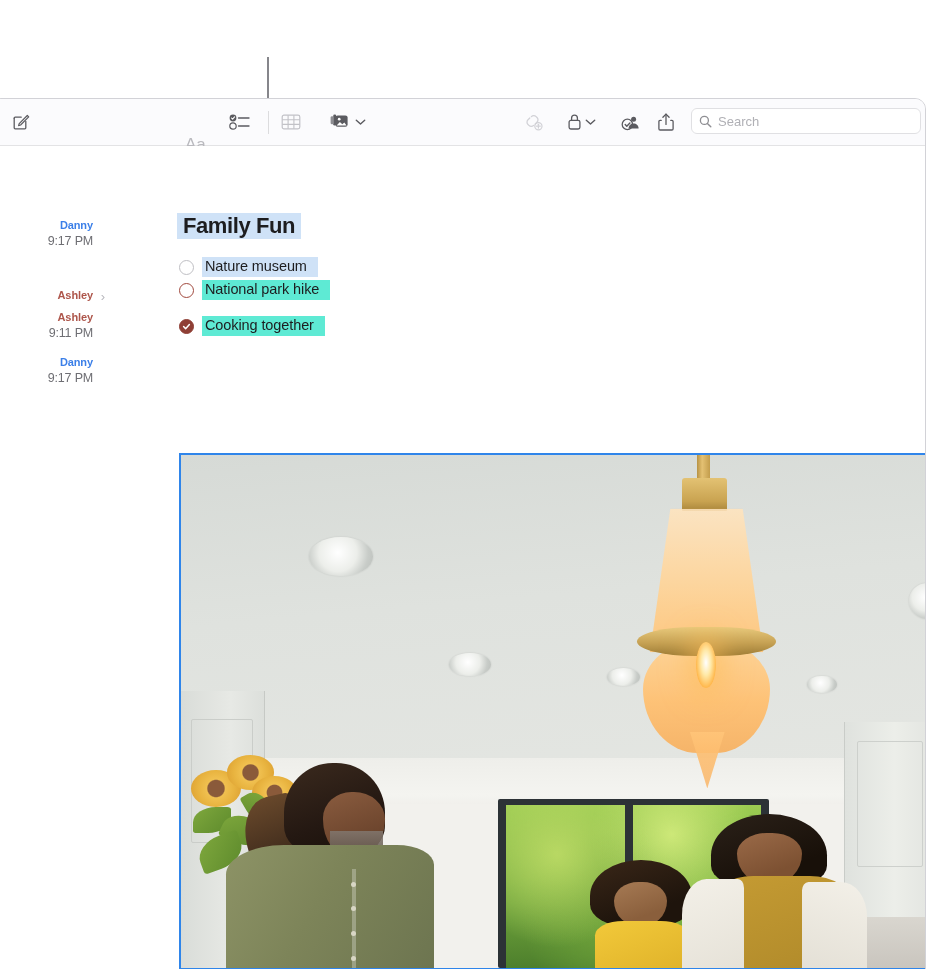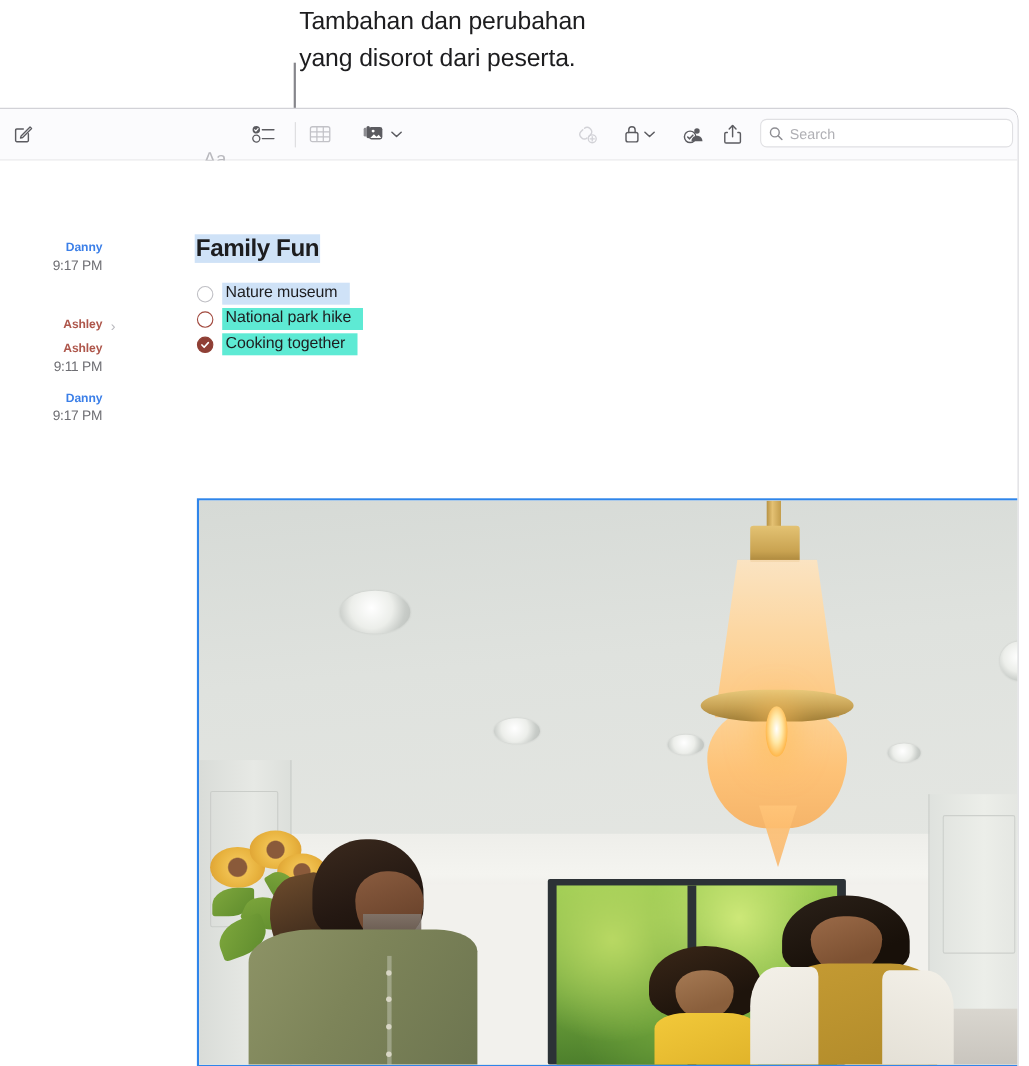--- a/index.html
+++ b/index.html
@@ -153,21 +153,21 @@
   
   .note-title {
     position: absolute;
     left: 186px;
     top: 172px;
     font-size: 22px;
     font-weight: bold;
     color: #1d1d1f;
     letter-spacing: -0.4px;
     line-height: 26px;
-    padding: 0 1px;
+    padding: 0 6px;
   }
   .hl-blue  { background: #cfe2f7; }
   .hl-pink  { background: #5eead4; }
 
   
   .check-row {
     position: absolute;
     left: 188px;
     display: flex;
     align-items: center;
@@ -401,22 +401,20 @@
   .counter {
     position: absolute; left: 88%; bottom: 0; width: 12%; height: 10%;
     background: linear-gradient(180deg,#d9d6cf 0%, #c9c5be 100%);
   }
 </style>
 </head>
 <body>
 
 <div id="root">
 
-  <div class="callout-text">Tambahan dan perubahan
-yang disorot dari peserta.</div>
 
   <div class="leader-line"></div>
   <div class="callout-bracket"></div>
 
   <div class="window">
 
     <div class="toolbar">
 
       <div class="tb-icon" style="left:20px;">
         <svg width="20" height="20" viewBox="0 0 20 20" fill="none">
@@ -544,21 +542,21 @@
       <div class="check-row" style="top:111px;">
         <span class="circ circ-gray"></span>
         <span class="check-label hl-blue">Nature museum</span>
       </div>
 
       <div class="check-row" style="top:134px;">
         <span class="circ circ-red"></span>
         <span class="check-label hl-pink">National park hike</span>
       </div>
 
-      <div class="check-row" style="top:157px;">
+      <div class="check-row" style="top:170px;">
         <span class="circ circ-fill">
           <svg width="9" height="9" viewBox="0 0 9 9" fill="none">
             <path d="M1.6 4.6l2 2.1L7.4 2.5" stroke="#ffffff" stroke-width="1.5" stroke-linecap="round" stroke-linejoin="round"></path>
           </svg>
         </span>
         <span class="check-label hl-pink">Cooking together</span>
       </div>
 
       <div class="photo-wrap">
         <div class="photo">

